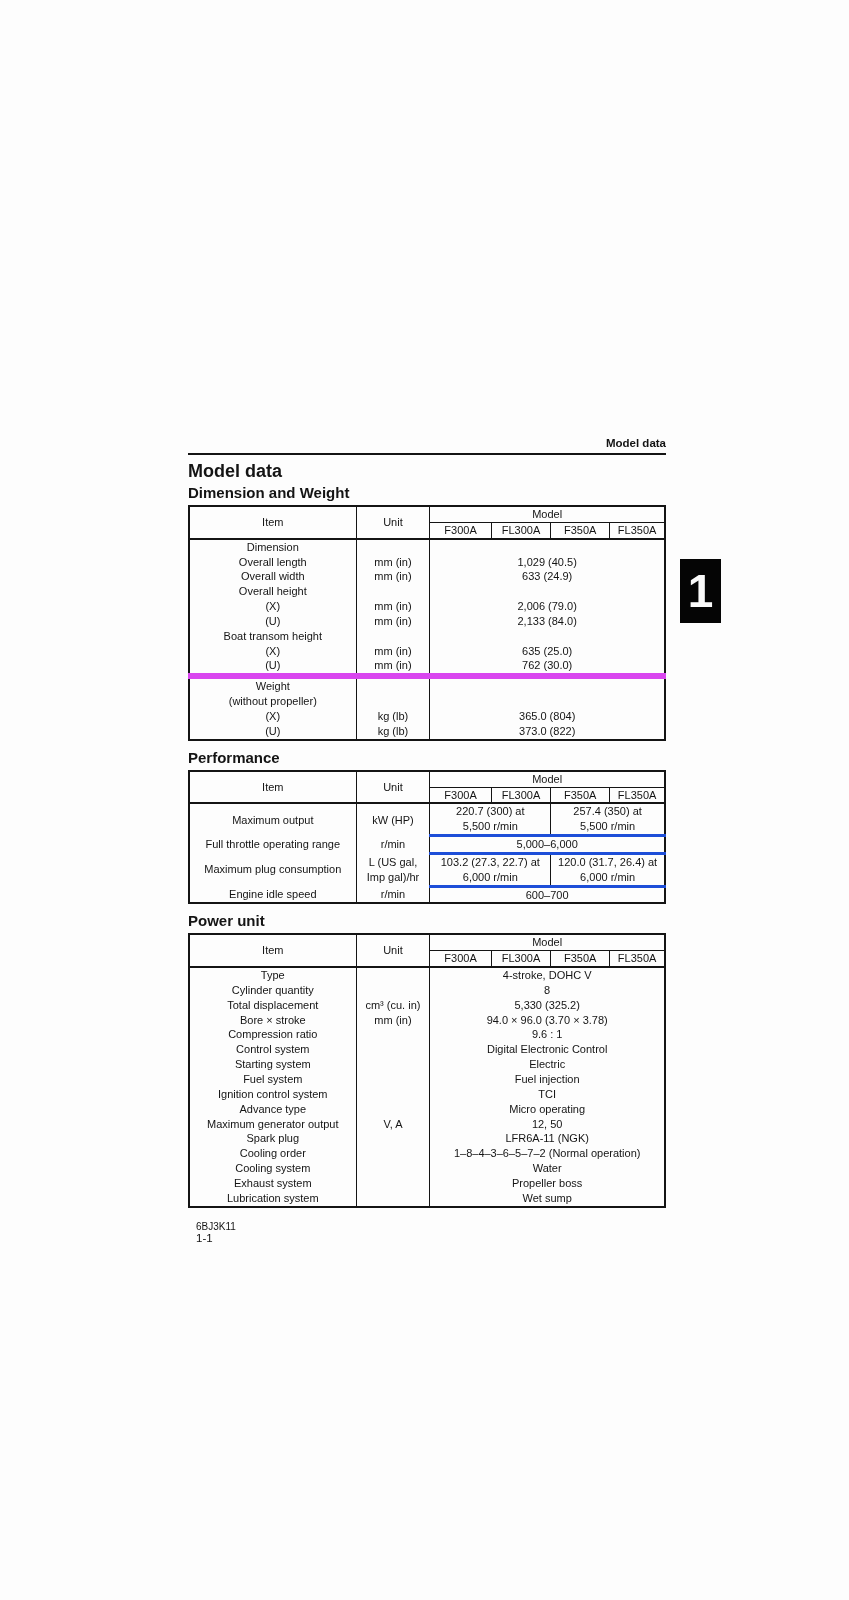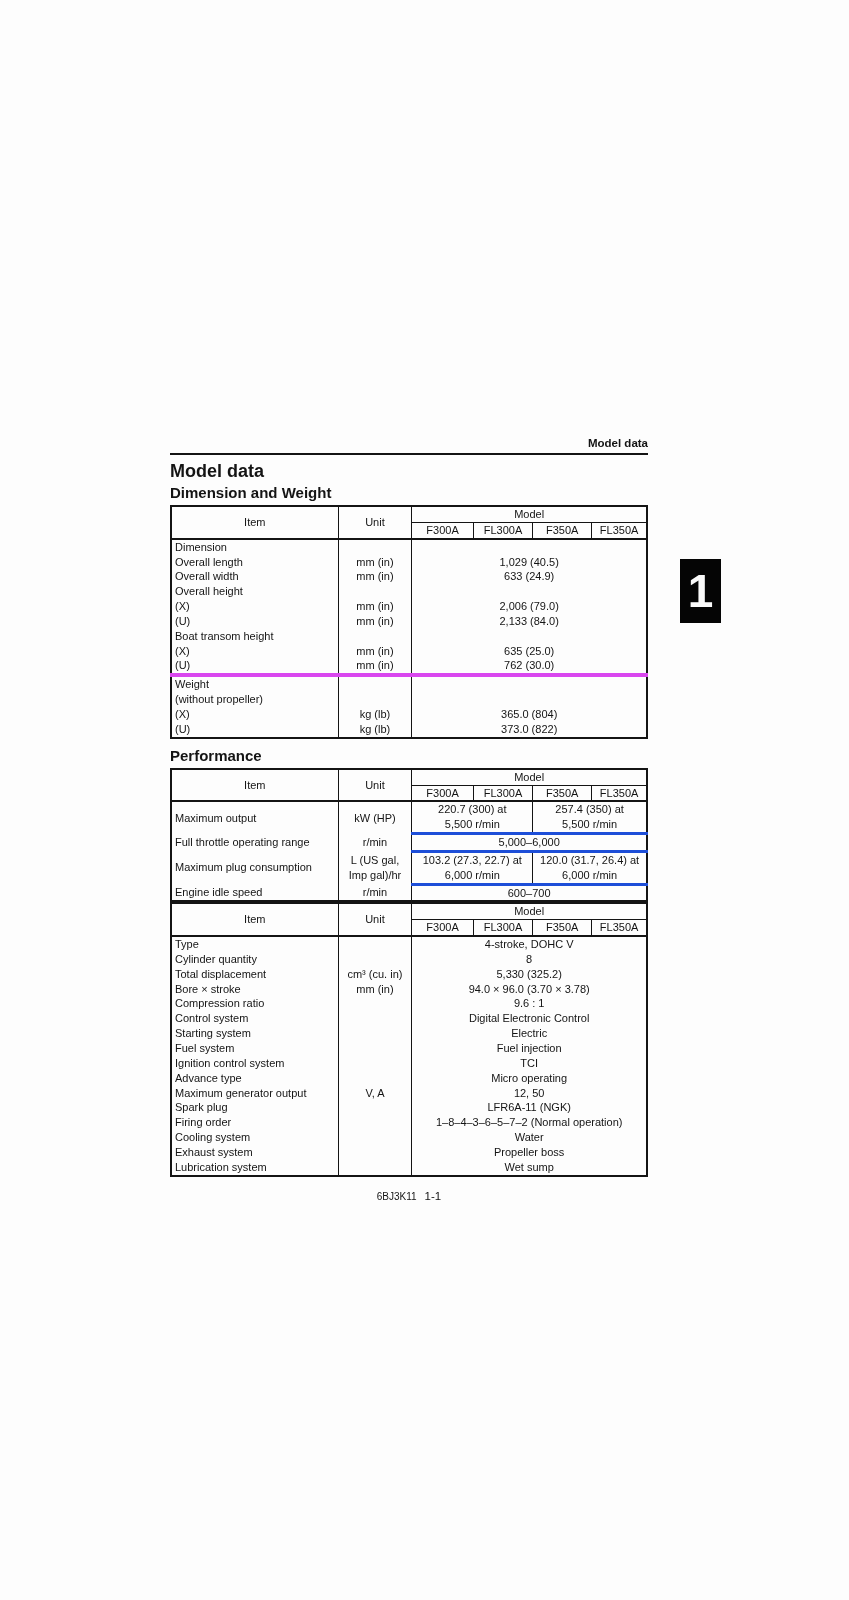--- a/index.html
+++ b/index.html
@@ -7,21 +7,21 @@
   body {
     width: 849px; height: 1600px;
     background: #fdfdfd;
     color: #141414;
     font-family: "Liberation Sans", sans-serif;
     position: relative;
     overflow: hidden;
   }
   .content {
     position: absolute;
-    left: 164px; top: 437px;
+    left: 182px; top: 437px;
     width: 484px;
     padding-left: 6px;
   }
   .running-head {
     font-size: 11.5px;
     font-weight: bold;
     text-align: right;
     padding-bottom: 4px;
     border-bottom: 2.5px solid #141414;
   }
@@ -53,35 +53,36 @@
     vertical-align: middle;
     overflow: hidden;
   }
   thead th { text-align: center; }
   thead tr.model-row th { height: 14px; }
   thead tr.names-row th { height: 15px; }
   .bl { border-left: 1px solid #141414; }
   th.model-label { border-bottom: 1px solid #141414; }
   thead th.head-bottom, thead tr.names-row th { border-bottom: 2px solid #141414; }
 
-  td.item { text-align: left; }
+  td.item { text-align: center; }
   td.lv0 { padding-left: 7px; font-weight: bold; }
   td.lv1 { padding-left: 16px; }
   td.lv2 { padding-left: 23px; }
   td.lvt { padding-left: 17px; }
   td.unit, td.val { text-align: center; }
   td.pre { white-space: pre-line; }
-  tr.sec td { border-top: 4px solid #d946ef; margin-top: 16px; }
+  tr.sec td { border-top: 6px solid #d946ef; margin-top: 16px; }
   td.vline { border-bottom: 3px solid #1d4ed8; }
 
   .page-footer {
     display: flex;
-    justify-content: center;
+    justify-content: flex-start;
     align-items: baseline;
     margin-top: 13px;
+    flex-direction: column;
   }
   .footer-code { font-size: 10px; }
   .footer-page { font-size: 11.5px; margin-left: 8px; }
 
   .chapter-tab {
     position: absolute;
     left: 680px; top: 559px;
     width: 41px; height: 64px;
     background: #050505;
     color: #fafafa;
@@ -242,20 +243,21 @@
 6,000 r/min</td>
       </tr>
       <tr>
         <td class="item lvt">Engine idle speed</td>
         <td class="unit bl">r/min</td>
         <td class="val bl" colspan="4">600–700</td>
       </tr>
     </tbody>
   </table>
 
+  <h2 class="section-heading gap">Power unit</h2>
 
   <table class="spec">
     <colgroup>
       <col style="width:35.1%">
         <col style="width:15.5%">
       <col style="width:12.9%">
         <col style="width:12.5%">
         <col style="width:12.4%">
         <col style="width:11.6%">
     </colgroup>
@@ -327,21 +329,21 @@
         <td class="item lvt">Maximum generator output</td>
         <td class="unit bl">V, A</td>
         <td class="val bl" colspan="4">12, 50</td>
       </tr>
       <tr>
         <td class="item lvt">Spark plug</td>
         <td class="unit bl"></td>
         <td class="val bl" colspan="4">LFR6A-11 (NGK)</td>
       </tr>
       <tr>
-        <td class="item lvt">Firing order</td>
+        <td class="item lvt">Cooling order</td>
         <td class="unit bl"></td>
         <td class="val bl" colspan="4">1–8–4–3–6–5–7–2 (Normal operation)</td>
       </tr>
       <tr>
         <td class="item lvt">Cooling system</td>
         <td class="unit bl"></td>
         <td class="val bl" colspan="4">Water</td>
       </tr>
       <tr>
         <td class="item lvt">Exhaust system</td>

